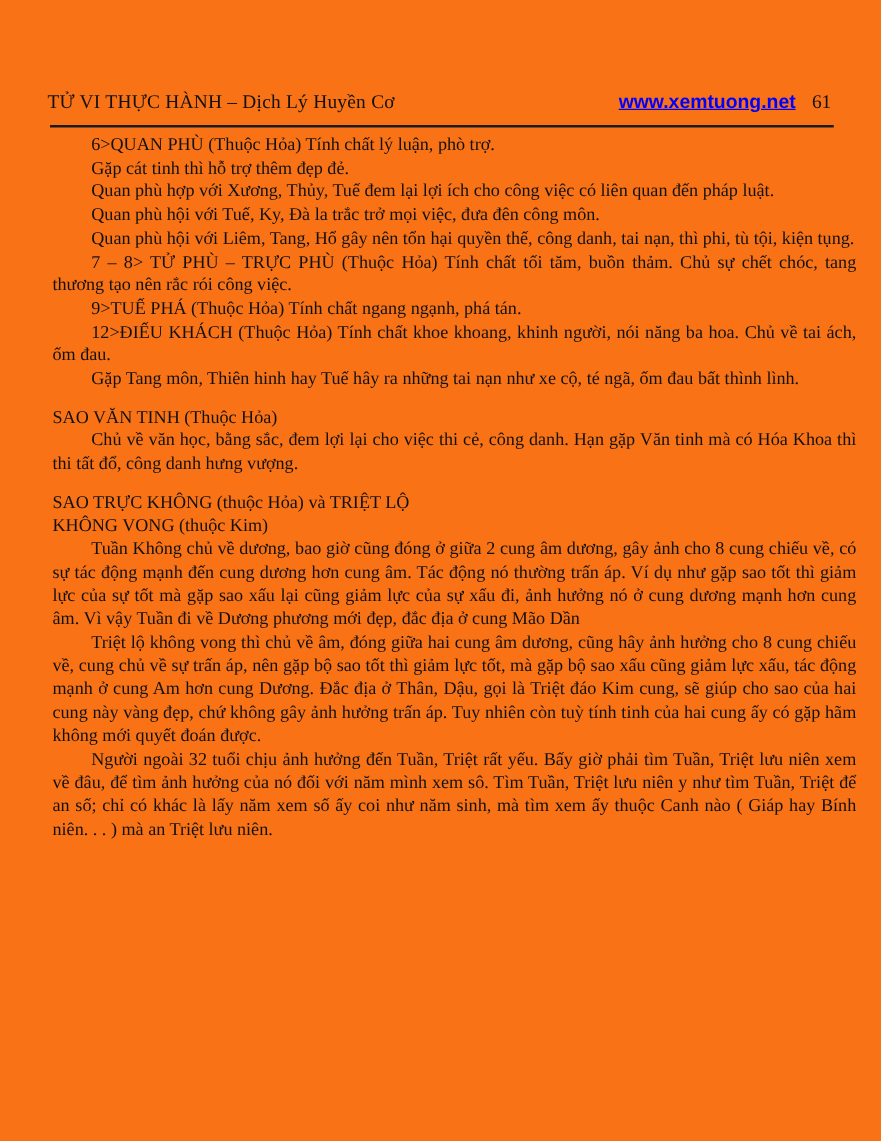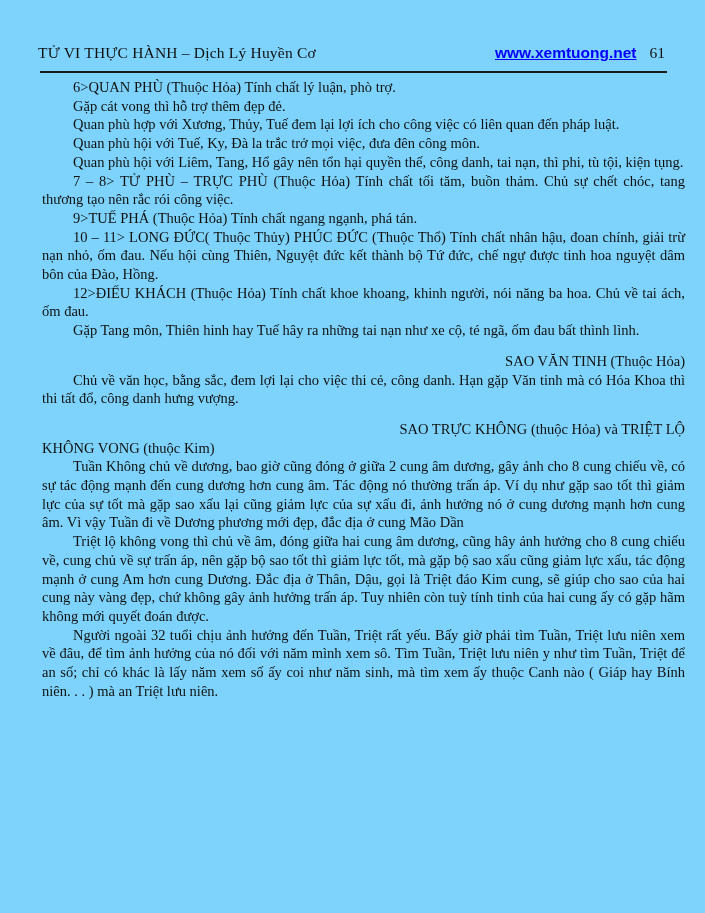--- a/index.html
+++ b/index.html
@@ -4,41 +4,42 @@
 <style>
   html, body {
     margin: 0;
     padding: 0;
     background: #ffffff;
   }
   .page {
     position: relative;
     width: 705px;
     height: 913px;
-    background: #7dd3fc;
+    background: #f97316;
     color: #111111;
     font-family: "Liberation Serif", "DejaVu Serif", serif;
     overflow: hidden;
     box-sizing: border-box;
   }
   .header {
     display: flex;
     justify-content: space-between;
     align-items: baseline;
     padding: 44px 40px 0 38px;
   }
   .htitle {
     font-size: 15.5px;
     letter-spacing: 0.2px;
     white-space: nowrap;
   }
   .hright {
     display: flex;
     align-items: flex-end;
     gap: 13px;
+    margin-top: 29px;
   }
   .hlink {
     font-family: "Liberation Sans", sans-serif;
     font-weight: bold;
     font-size: 15.5px;
     color: #0000ff;
     text-decoration: underline;
     cursor: pointer;
     white-space: nowrap;
   }
@@ -57,21 +58,21 @@
     text-align: justify;
   }
   .docbody p {
     margin: 0;
     padding: 0;
   }
   .para {
     text-indent: 31px;
   }
   .heading {
-    text-align: right;
+    text-align: left;
     text-indent: 0;
     margin-top: 12px !important;
   }
   .heading-cont {
     text-align: left;
     text-indent: 0;
   }
 </style>
 </head>
 <body>
@@ -84,27 +85,26 @@
       <a class="hlink" style="color: rgb(0, 0, 255);">www.xemtuong.net</a>
       <span class="hpage">61</span>
     </span>
   </div>
 
   <hr class="rule">
 
   <div class="docbody">
 
   <p class="para">6&gt;QUAN PHÙ (Thuộc Hỏa) Tính chất lý luận, phò trợ.</p>
-      <p class="para">Gặp cát vong thì hỗ trợ thêm đẹp đẻ.</p>
+      <p class="para">Gặp cát tinh thì hỗ trợ thêm đẹp đẻ.</p>
       <p class="para">Quan phù hợp với Xương, Thủy, Tuế đem lại lợi ích cho công việc có liên quan đến pháp luật.</p>
       <p class="para">Quan phù hội với Tuế, Ky, Đà la trắc trở mọi việc, đưa đên công môn.</p>
       <p class="para">Quan phù hội với Liêm, Tang, Hổ gây nên tổn hại quyền thế, công danh, tai nạn, thì phi, tù tội, kiện tụng.</p>
       <p class="para">7 – 8&gt; TỬ PHÙ – TRỰC PHÙ (Thuộc Hỏa) Tính chất tối tăm, buồn thảm. Chủ sự chết chóc, tang thương tạo nên rắc rói công việc.</p>
       <p class="para">9&gt;TUẾ PHÁ (Thuộc Hỏa) Tính chất ngang ngạnh, phá tán.</p>
-      <p class="para">10 – 11&gt; LONG ĐỨC( Thuộc Thủy) PHÚC ĐỨC (Thuộc Thổ) Tính chất nhân hậu, đoan chính, giải trừ nạn nhỏ, ốm đau. Nếu hội cùng Thiên, Nguyệt đức kết thành bộ Tứ đức, chế ngự được tinh hoa nguyệt dâm bôn của Đào, Hồng.</p>
       <p class="para">12&gt;ĐIẾU KHÁCH (Thuộc Hỏa) Tính chất khoe khoang, khinh người, nói năng ba hoa. Chủ về tai ách, ốm đau.</p>
       <p class="para">Gặp Tang môn, Thiên hinh hay Tuế hây ra những tai nạn như xe cộ, té ngã, ốm đau bất thình lình.</p>
       <p class="heading">SAO VĂN TINH (Thuộc Hỏa)</p>
       <p class="para">Chủ về văn học, bằng sắc, đem lợi lại cho việc thi cẻ, công danh. Hạn gặp Văn tinh mà có Hóa Khoa thì thi tất đổ, công danh hưng vượng.</p>
       <p class="heading">SAO TRỰC KHÔNG (thuộc Hỏa) và TRIỆT LỘ</p>
       <p class="heading-cont">KHÔNG VONG (thuộc Kim)</p>
       <p class="para">Tuần Không chủ về dương, bao giờ cũng đóng ở giữa 2 cung âm dương, gây ảnh cho 8 cung chiếu về, có sự tác động mạnh đến cung dương hơn cung âm. Tác động nó thường trấn áp. Ví dụ như gặp sao tốt thì giảm lực của sự tốt mà gặp sao xấu lại cũng giảm lực của sự xấu đi, ảnh hưởng nó ở cung dương mạnh hơn cung âm. Vì vậy Tuần đi về Dương phương mới đẹp, đắc địa ở cung Mão Dần</p>
       <p class="para">Triệt lộ không vong thì chủ về âm, đóng giữa hai cung âm dương, cũng hây ảnh hưởng cho 8 cung chiếu về, cung chủ về sự trấn áp, nên gặp bộ sao tốt thì giảm lực tốt, mà gặp bộ sao xấu cũng giảm lực xấu, tác động mạnh ở cung Am hơn cung Dương. Đắc địa ở Thân, Dậu, gọi là Triệt đáo Kim cung, sẽ giúp cho sao của hai cung này vàng đẹp, chứ không gây ảnh hưởng trấn áp. Tuy nhiên còn tuỳ tính tinh của hai cung ấy có gặp hãm không mới quyết đoán được.</p>
       <p class="para">Người ngoài 32 tuổi chịu ảnh hưởng đến Tuần, Triệt rất yếu. Bấy giờ phải tìm Tuần, Triệt lưu niên xem về đâu, để tìm ảnh hưởng của nó đối với năm mình xem sô. Tìm Tuần, Triệt lưu niên y như tìm Tuần, Triệt để an số; chỉ có khác là lấy năm xem số ấy coi như năm sinh, mà tìm xem ấy thuộc Canh nào ( Giáp hay Bính niên. . . ) mà an Triệt lưu niên.</p>
     </div>

